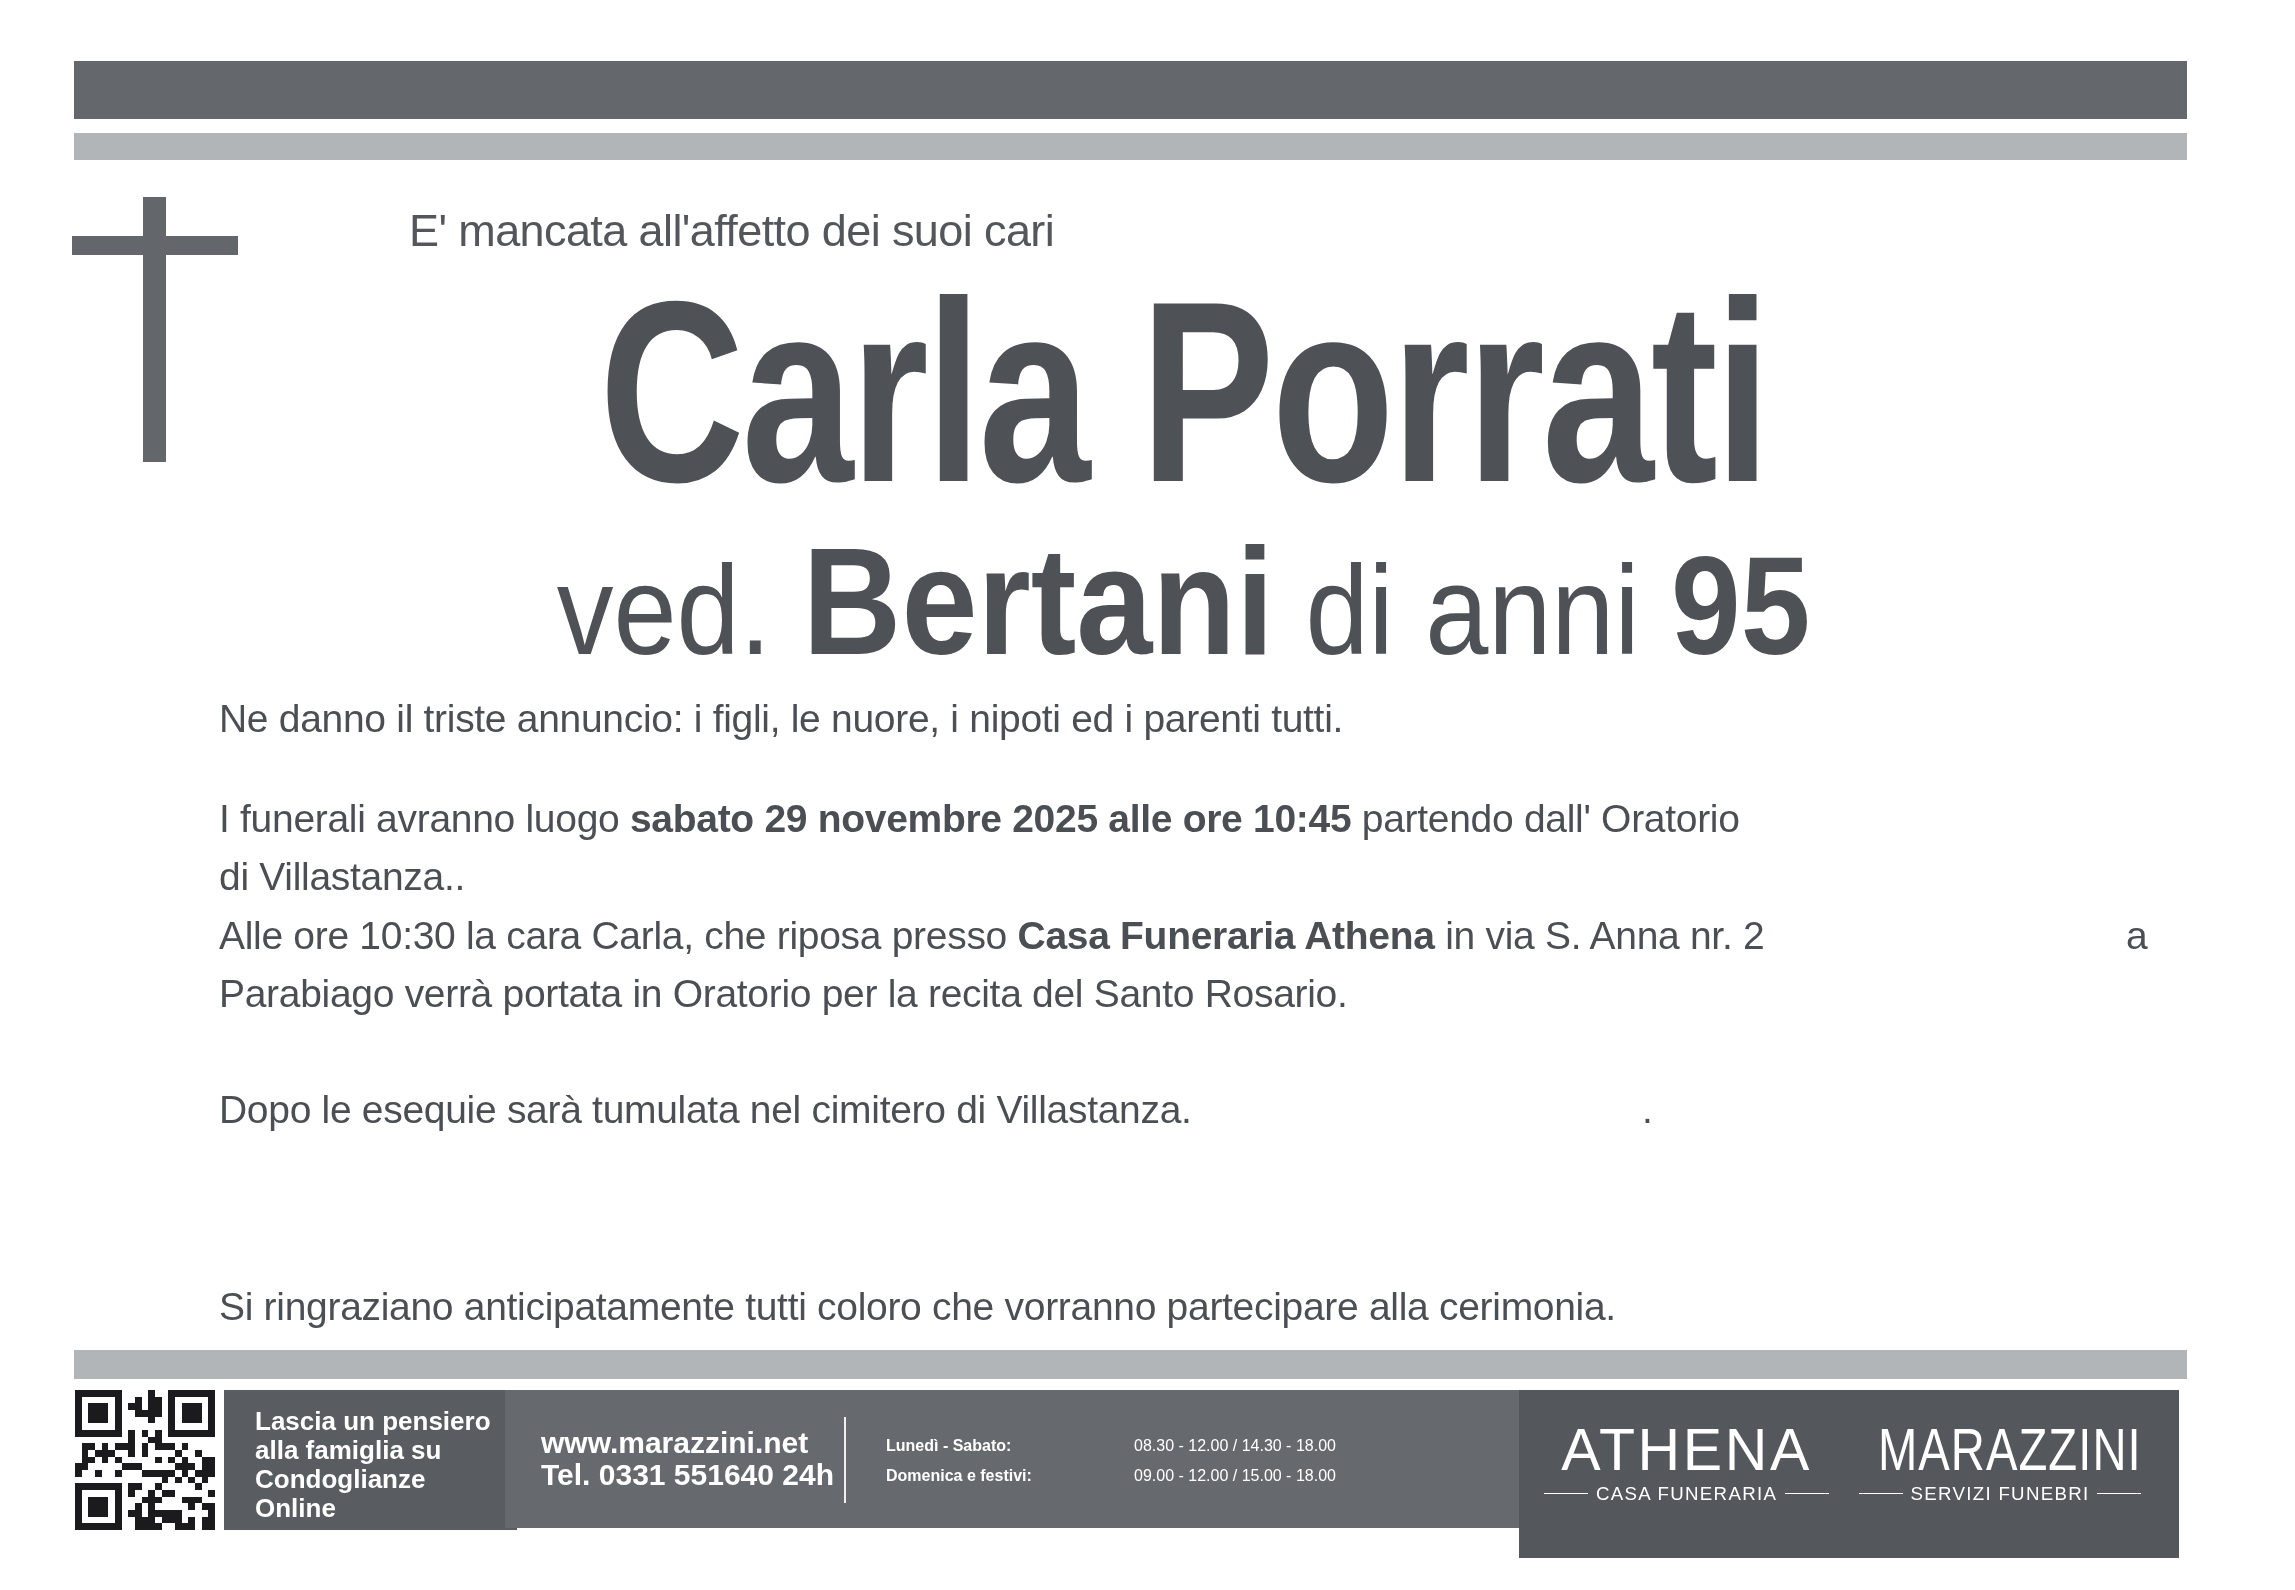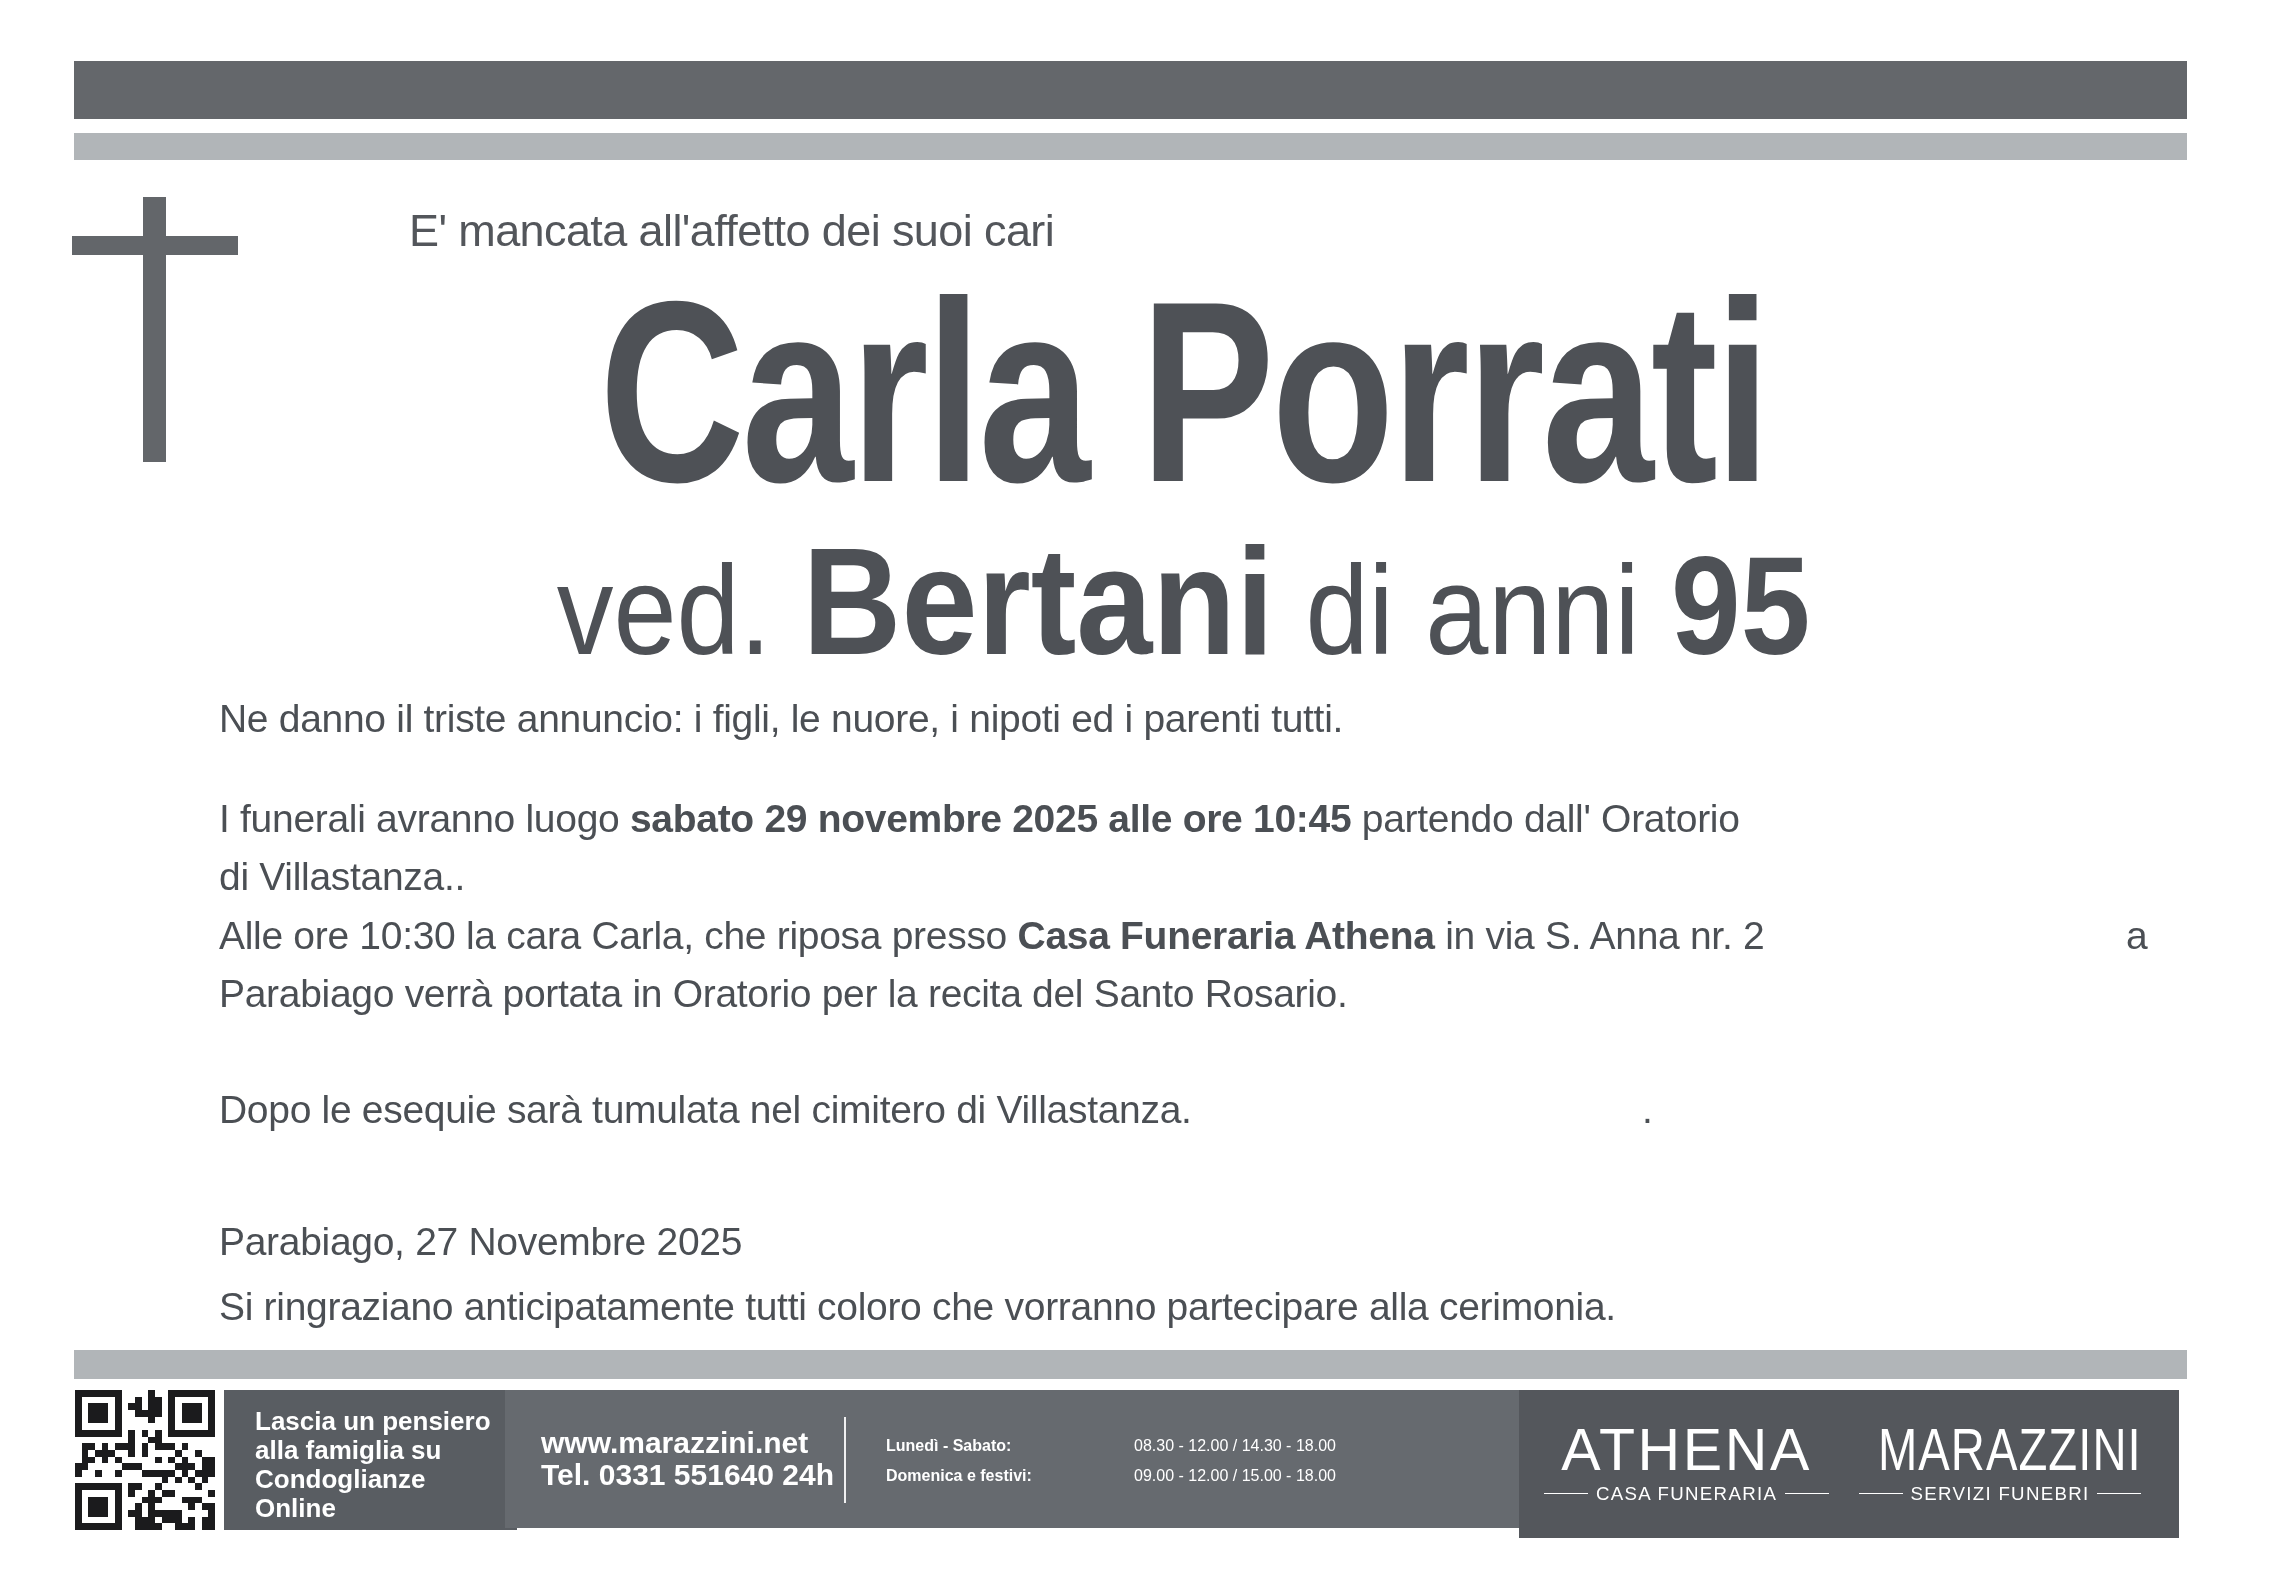--- a/index.html
+++ b/index.html
@@ -48,21 +48,21 @@
 
   .f-box1 { position:absolute; left:224px; top:1390px; width:281px; height:140px; background:var(--c-panel-dark,#595d62);padding-left:12px; }
   .f-box1 .txt { position:absolute; left:31px; top:17px; font-size:26px; font-weight:bold; color:#ffffff; line-height:29px; }
 
   .f-panel2 { position:absolute; left:505px; top:1390px; width:1015px; height:138px; background:var(--c-panel-mid,#666a6f); }
   .f-contact { position:absolute; left:36px; top:37px; font-size:30px; font-weight:bold; color:#ffffff; line-height:32px; white-space:nowrap; }
   .f-divider { position:absolute; left:339px; top:27px; width:1.9px; height:86px; background:rgba(255,255,255,0.9); }
   .f-hours { position:absolute; left:381px; top:41px; font-size:16px; color:#ffffff; line-height:30px; white-space:nowrap; }
   .f-hours .lbl { display:inline-block; width:248px; font-weight:bold; }
 
-  .f-panel3 { position:absolute; left:1519px; top:1390px; width:660px; height:148px; background:var(--c-panel-brand,#54575c); }
+  .f-panel3 { position:absolute; left:1519px; top:1390px; width:660px; height:168px; background:var(--c-panel-brand,#54575c); }
   .brand { position:absolute; top:34px; text-align:center; color:#ffffff; }
   .brand-athena { left:22.6px; width:290px; }
   .brand-marazzini { left:326px; width:310px; }
   .brand .bname { font-size:59px; line-height:52px; letter-spacing:2.6px; white-space:nowrap; display:inline-block; }
   .brand-marazzini .bname { transform:scaleX(0.80); transform-origin:50% 50%; letter-spacing:1.3px; }
   .brand .tagline { display:flex; align-items:center; justify-content:center; gap:7.7px; margin-top:6.5px; }
   .brand .tagline .dash { width:44px; height:1.3px; background:#ffffff; }
   .brand .tagline .tag { font-size:18.7px; letter-spacing:1.3px; white-space:nowrap; }
 </style>
 </head>
@@ -95,21 +95,20 @@
   <div class="bodyline" style="top:855px">di Villastanza..</div>
 
   <div class="bodyline" style="top:914px"><span>Alle ore 10:30 la cara Carla, che riposa presso </span><b>Casa Funeraria Athena</b><span> in via S. Anna nr. 2</span></div>
   <div class="trail-a">a</div>
 
   <div class="bodyline" style="top:1088px">Dopo le esequie sarà tumulata nel cimitero di Villastanza.</div>
 
   <div class="bodyline" style="top:972px">Parabiago verrà portata in Oratorio per la recita del Santo Rosario.</div>
   <div class="trail-dot">.</div>
 
-  <div class="bodyline" style="top:1220px">Parabiago, 27 Novembre 2025</div>
   <div class="bodyline" style="top:1285px">Si ringraziano anticipatamente tutti coloro che vorranno partecipare alla cerimonia.</div>
 
   <div class="bar bar-bottom"></div>
 
   <div class="qr">
     <svg id="qr-svg" viewBox="0 0 21 21" shape-rendering="crispEdges" xmlns="http://www.w3.org/2000/svg">
         <rect x="0" y="0" width="21" height="21" fill="#ffffff"></rect>
         <rect x="11" y="0" width="1" height="1" fill="#1b1b1d"></rect>
         <rect x="9" y="1" width="1" height="1" fill="#1b1b1d"></rect>
         <rect x="11" y="1" width="1" height="1" fill="#1b1b1d"></rect>

